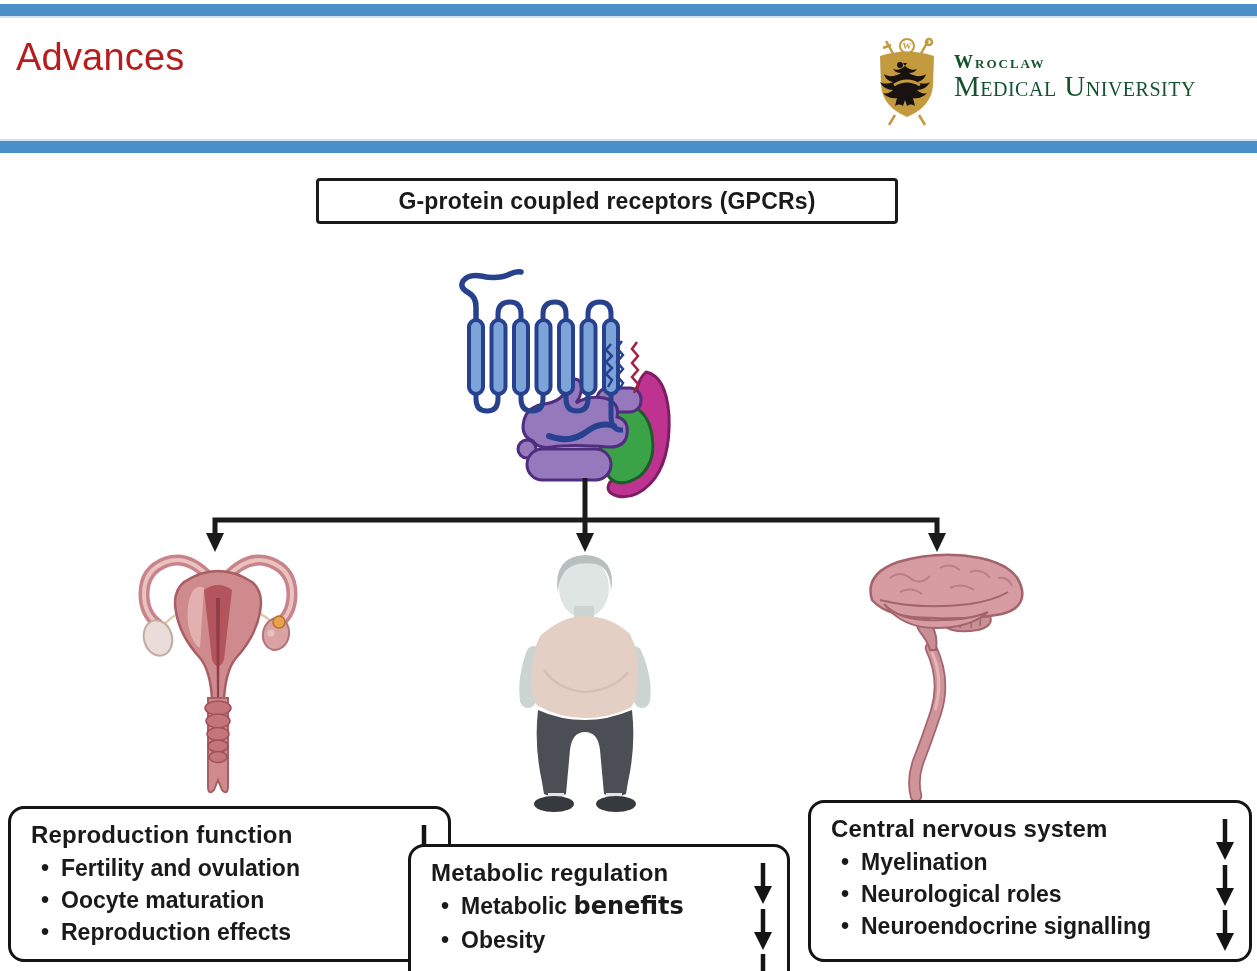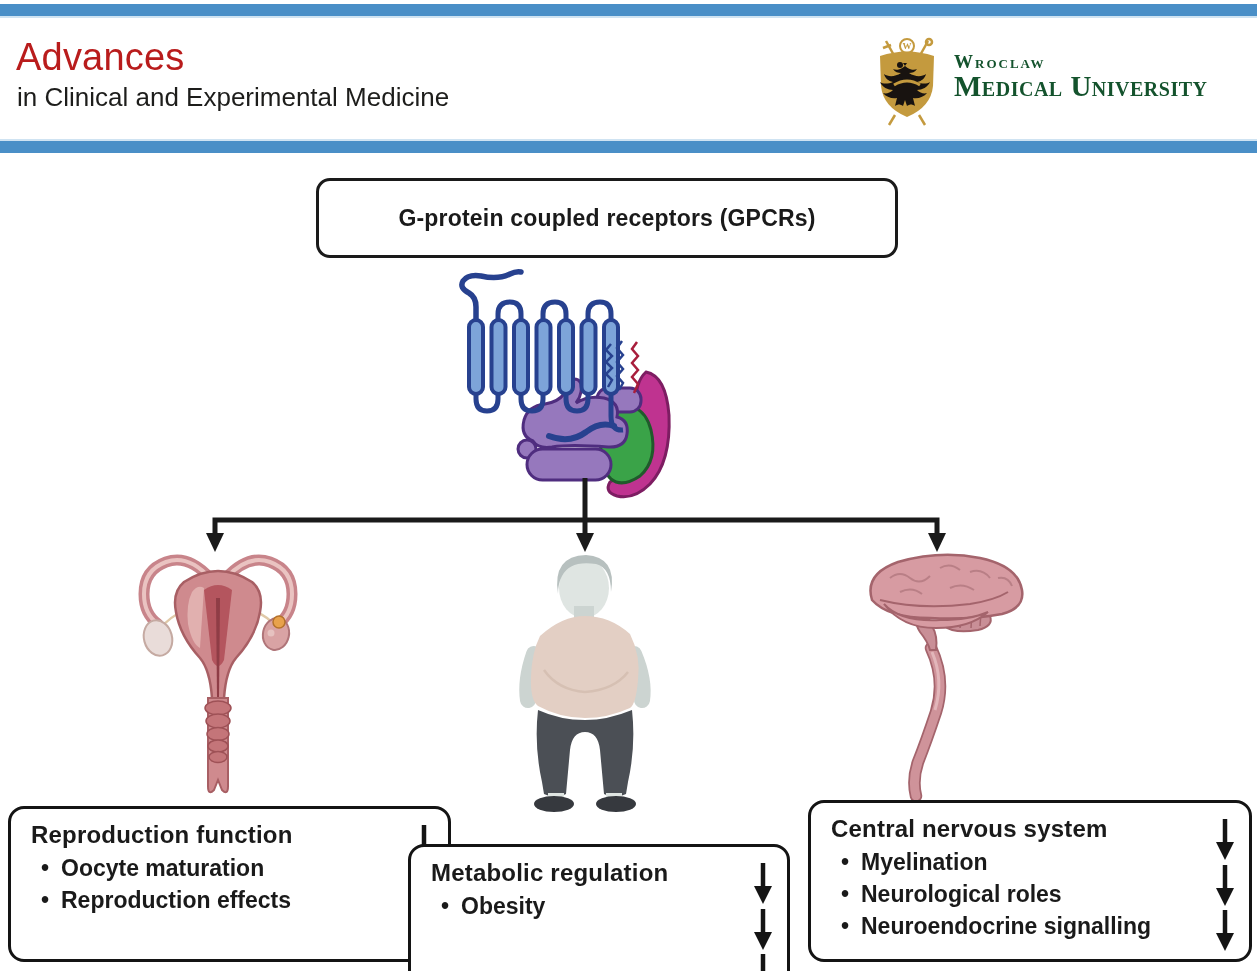--- a/index.html
+++ b/index.html
@@ -8,24 +8,24 @@
   
   .bar{position:absolute;left:0;width:1257px;height:12px;background:#4a8fc7;}
   .bar-top{top:4px;border-bottom:2px solid #cfe3f2;}
   .bar-bottom{top:139px;border-top:2px solid #cfe3f2;height:12px;}
   .journal-title{position:absolute;left:16px;top:38px;font-size:38px;line-height:1.05;
                  color:#b91c1c;letter-spacing:0.2px;}
   .journal-subtitle{position:absolute;left:17px;top:82px;font-size:26px;color:#1d1d1b;}
   .logo{position:absolute;left:873px;top:36px;display:flex;gap:13px;align-items:flex-start;}
   .logo-text{font-family:"Liberation Serif",serif;font-variant:small-caps;color:#14532d;padding-top:16px;}
   .logo-line1{font-size:19px;font-weight:bold;letter-spacing:2px;line-height:1;}
-  .logo-line2{font-size:29px;font-weight:bold;letter-spacing:0.5px;line-height:1.1;}
+  .logo-line2{font-size:29px;font-weight:normal;letter-spacing:0.5px;line-height:1.1;}
   
-  .gpcr-box{position:absolute;left:316px;top:178px;width:582px;height:80px;box-sizing:border-box;
-            border:3.5px solid #1a1a1a;border-radius:14px;background:#fff;
+  .gpcr-box{position:absolute;left:316px;top:178px;width:582px;height:46px;box-sizing:border-box;
+            border:3.5px solid #1a1a1a;border-radius:4px;background:#fff;
             display:flex;align-items:center;justify-content:center;
             font-size:23px;font-weight:bold;letter-spacing:0.2px;}
   .abs{position:absolute;}
   
   .branch-box{position:absolute;box-sizing:border-box;border:3.5px solid #141414;border-radius:16px;
               background:#fff;display:flex;padding:9px 8px 6px 20px;}
   .box-reproduction{left:8px;top:806px;width:443px;height:156px;justify-content:space-between;}
   .box-metabolic{left:408px;top:800px;width:382px;height:162px;margin-top:44px;}
   .box-cns{left:808px;top:800px;width:444px;height:162px;gap:7px;}
   .box-main{flex:1;min-width:0;}
@@ -37,21 +37,20 @@
   .arrow-col{width:32px;display:flex;flex-direction:column;justify-content:space-between;
              align-items:center;padding:6px 0 2px;}
 </style>
 </head>
 <body>
 
 <div class="page">
 
   <div class="bar bar-top"></div>
   <div class="journal-title">Advances</div>
-  <div class="journal-subtitle">in Clinical and Experimental Medicine</div>
 
   <div class="logo">
     <svg width="68" height="90" viewBox="0 0 68 90">
       <g stroke="#c49a3e" stroke-width="2.5" fill="none">
         <line x1="13" y1="5" x2="23" y2="23"></line>
         <line x1="10" y1="12" x2="18" y2="9"></line>
         <line x1="55" y1="5" x2="45" y2="23"></line>
         <circle cx="56" cy="6" r="3"></circle>
         <circle cx="34" cy="10" r="7" stroke-width="2"></circle>
         <line x1="22" y1="79" x2="16" y2="89"></line>
@@ -225,20 +224,21 @@
         <path d="M148,30 Q158,28 162,38"></path>
         <path d="M30,52 Q70,62 120,56 Q145,52 158,44" stroke="#a4646c"></path>
       </g>
     </g>
   </svg>
 
   <div class="branch-box box-reproduction">
     <div class="box-main">
       <div class="box-heading">Reproduction function</div>
       <ul class="box-list">
+        <li><span>Fertility and ovulation</span></li>
         <li><span>Oocyte maturation</span></li>
         <li><span>Reproduction effects</span></li>
       </ul>
     </div>
     <div class="arrow-col">
       <svg width="22" height="42" viewBox="0 0 22 42">
           <line x1="11" y1="1" x2="11" y2="25" stroke="#141414" stroke-width="4.5"></line>
           <polygon points="2,24 20,24 11,42" fill="#141414"></polygon>
         </svg>
       <svg width="22" height="42" viewBox="0 0 22 42">
@@ -249,20 +249,21 @@
           <line x1="11" y1="1" x2="11" y2="25" stroke="#141414" stroke-width="4.5"></line>
           <polygon points="2,24 20,24 11,42" fill="#141414"></polygon>
         </svg>
     </div>
   </div>
 
   <div class="branch-box box-metabolic">
     <div class="box-main">
       <div class="box-heading">Metabolic regulation</div>
       <ul class="box-list">
+        <li><span>Metabolic </span><span class="alt-font">benefits</span></li>
         <li><span>Obesity</span></li>
       </ul>
     </div>
     <div class="arrow-col">
       <svg width="22" height="42" viewBox="0 0 22 42">
           <line x1="11" y1="1" x2="11" y2="25" stroke="#141414" stroke-width="4.5"></line>
           <polygon points="2,24 20,24 11,42" fill="#141414"></polygon>
         </svg>
       <svg width="22" height="42" viewBox="0 0 22 42">
           <line x1="11" y1="1" x2="11" y2="25" stroke="#141414" stroke-width="4.5"></line>

